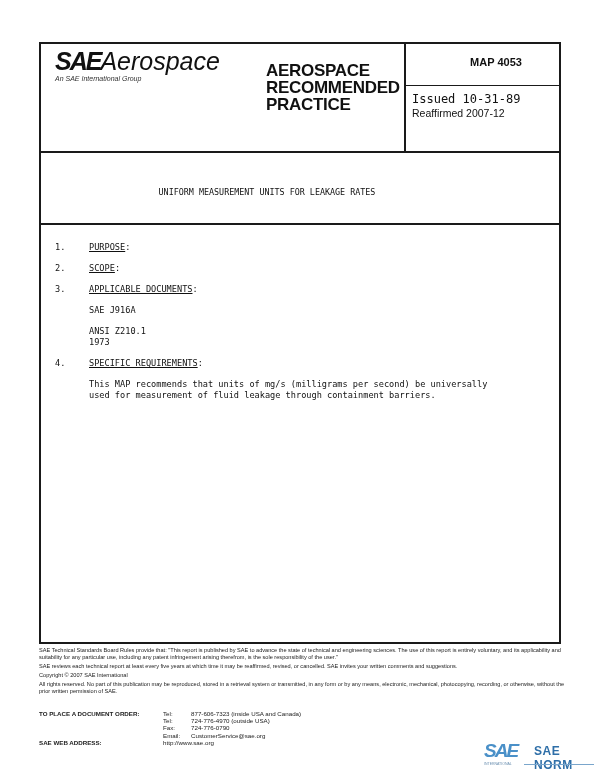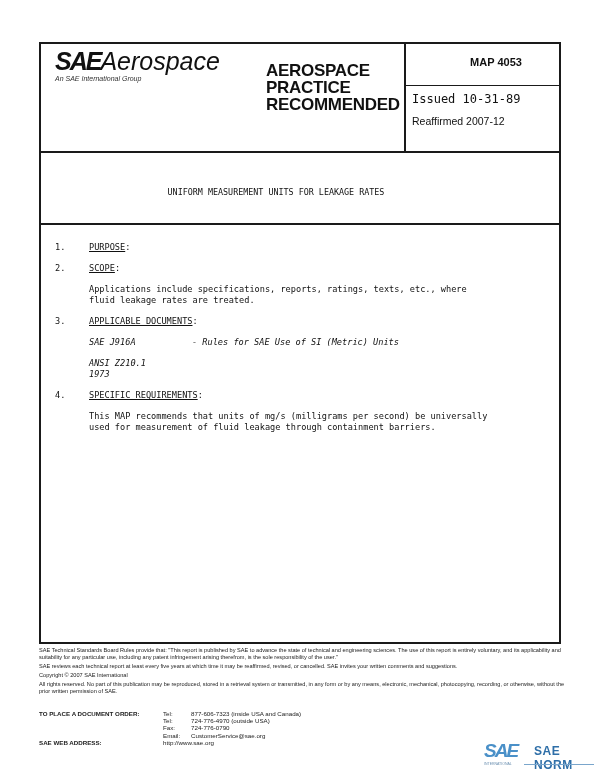--- a/index.html
+++ b/index.html
@@ -10,29 +10,29 @@
   .vdiv { position: absolute; left: 363px; top: 0; height: 107px; border-left: 2px solid #1a1a1a; }
   .mapdiv { position: absolute; left: 365px; top: 41px; width: 153px; border-top: 1.5px solid #1a1a1a; }
   .logo { position: absolute; left: 14px; top: 4px; }
   .logo-main { font-size: 25px; line-height: 26px; white-space: nowrap; }
   .logo-sae { font-weight: bold; font-style: italic; letter-spacing: -2px; }
   .logo-aero { font-style: italic; font-weight: normal; }
   .logo-sub { font-size: 7px; font-style: italic; color: #333; margin-top: 1px; }
   .doctype { position: absolute; left: 225px; top: 18px; font-size: 17px; font-weight: bold; line-height: 17px; letter-spacing: -0.3px; }
   .mapno { position: absolute; left: 365px; top: 12px; width: 180px; text-align: center; font-size: 11px; font-weight: bold; }
   .issued { position: absolute; left: 371px; top: 48px; font-family: "DejaVu Sans Mono", monospace; font-size: 12px; }
-  .reaff { position: absolute; left: 371px; top: 71px; font-size: 10.5px; }
-  .title { position: absolute; left: 9px; top: 143px; width: 452px; text-align: center; font-family: "DejaVu Sans Mono", monospace; font-size: 8.4px; }
+  .reaff { position: absolute; left: 371px; top: 63px; font-size: 10.5px; }
+  .title { position: absolute; left: 0; top: 143px; width: 452px; text-align: center; font-family: "DejaVu Sans Mono", monospace; font-size: 8.4px; }
   .body { position: absolute; left: 14px; top: 198px; width: 490px; font-family: "DejaVu Sans Mono", monospace; font-size: 8.6px; line-height: 11px; }
   .sec { margin-bottom: 10px; }
   .sec-h { display: flex; }
   .sec-num { width: 34px; }
   .sec-title { text-decoration: underline; }
   .para { margin: 10px 0 0 34px; white-space: pre-wrap; }
-  .ref { display: flex; margin: 10px 0 0 34px; font-style: italic; }
+  .ref { display: flex; margin: 10px 0 0 34px; }
   .ref-id { width: 103px; white-space: pre-wrap; }
   .ref-txt { white-space: pre-wrap; }
   .footer { position: absolute; left: 39px; top: 647px; width: 530px; font-size: 5.6px; line-height: 7px; color: #222; }
   .footer p { margin: 0 0 2px 0; }
   .order { position: absolute; left: 39px; top: 710px; font-size: 6.2px; line-height: 7.2px; color: #222; }
   .order-row { display: flex; }
   .order-lbl { width: 124px; font-weight: bold; }
   .order-k { width: 28px; }
   .brand { position: absolute; left: 484px; top: 740px; width: 110px; height: 30px; }
   .brand-sae { position: absolute; left: 0; top: 0; font-size: 19px; font-weight: bold; font-style: italic; color: #4a90c8; letter-spacing: -2px; }
@@ -46,22 +46,22 @@
 <div class="frame">
   <div class="logo">
     <div class="logo-main">
       <span class="logo-sae">SAE</span><span class="logo-aero">Aerospace</span>
     </div>
     <div class="logo-sub">An SAE International Group</div>
   </div>
 
   <div class="doctype">
     <div>AEROSPACE</div>
+    <div>RECOMMENDED</div>
     <div>PRACTICE</div>
-    <div>RECOMMENDED</div>
   </div>
 
   <div class="vdiv"></div>
   <div class="mapno">MAP 4053</div>
   <div class="mapdiv"></div>
   <div class="issued">Issued 10-31-89</div>
   <div class="reaff">Reaffirmed 2007-12</div>
   <div class="hdr-bottom"></div>
 
   <div class="title">UNIFORM MEASUREMENT UNITS FOR LEAKAGE RATES</div>
@@ -72,31 +72,28 @@
       <div class="sec-h">
           <span class="sec-num">1.</span>
           <span><span class="sec-title">PURPOSE</span>:</span>
         </div>
     </div>
     <div class="sec">
       <div class="sec-h">
           <span class="sec-num">2.</span>
           <span><span class="sec-title">SCOPE</span>:</span>
         </div>
-      <div class="para">Applications include specifications, reports, ratings, texts, etc., where
-fluid leakage rates are treated.</div>
     </div>
     <div class="sec">
       <div class="sec-h">
           <span class="sec-num">3.</span>
           <span><span class="sec-title">APPLICABLE DOCUMENTS</span>:</span>
         </div>
       <div class="ref">
         <span class="ref-id">SAE J916A</span>
-        <span class="ref-txt">- Rules for SAE Use of SI (Metric) Units</span>
       </div>
       <div class="ref">
         <span class="ref-id">ANSI Z210.1
 1973</span>
       </div>
     </div>
     <div class="sec">
       <div class="sec-h">
           <span class="sec-num">4.</span>
           <span><span class="sec-title">SPECIFIC REQUIREMENTS</span>:</span>

